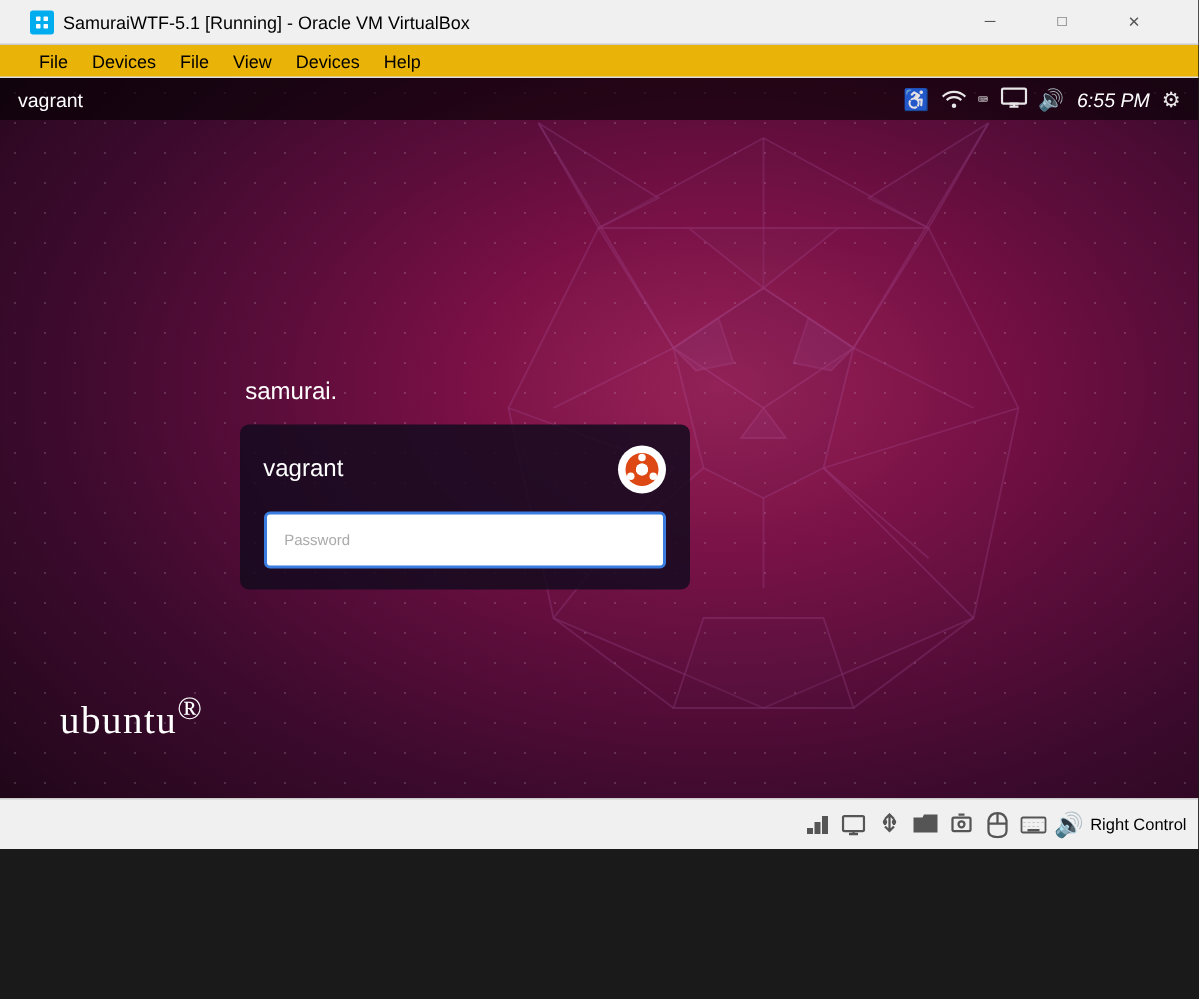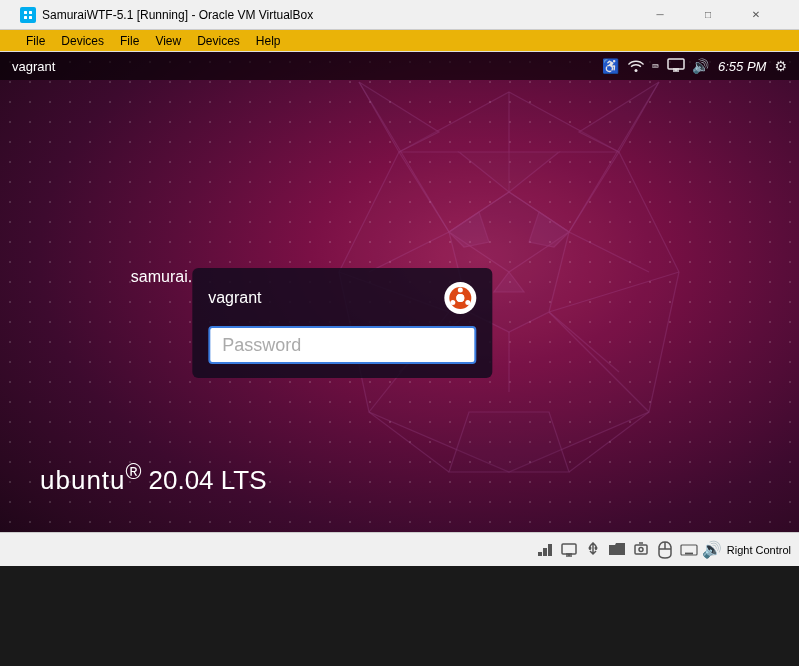--- a/index.html
+++ b/index.html
@@ -143,21 +143,21 @@
       background-size: 20px 20px;
     }
 
     
     #login-panel {
       position: absolute;
       top: 50%;
       left: 50%;
       transform: translate(-50%, -50%);
       display: flex;
-      flex-direction: row;
+      flex-direction: column;
       align-items: center;
       gap: 0;
       z-index: 20;
       margin-top: 14px;
       margin-left: -90px;
     }
     #username-label {
       color: #fff;
       font-size: 16px;
       font-weight: 300;
@@ -214,37 +214,38 @@
       position: absolute;
     }
 
     #password-input {
       width: 100%;
       height: 38px;
       background: #fff;
       border: 2px solid #3a7cdf;
       border-radius: 4px;
       padding: 0 12px;
-      font-size: 18px;
+      font-size: 10px;
       color: #555;
       outline: none;
     }
     #password-input::placeholder {
       color: #aaa;
     }
 
     
     #ubuntu-branding {
       position: absolute;
       bottom: 70px;
       left: 40px;
       display: flex;
-      align-items: flex-end;
+      align-items: flex-start;
       gap: 6px;
       z-index: 10;
+      font-family: Liberation Serif, serif;
     }
     #ubuntu-text {
       color: #fff;
       font-size: 26px;
       font-weight: 300;
       letter-spacing: 1px;
     }
     #ubuntu-version {
       color: #fff;
       font-size: 26px;
@@ -416,21 +417,20 @@
           </div>
         </div>
         <input type="password" id="password-input" placeholder="Password" style="">
       </div>
     </div>
 
     <div id="ubuntu-branding">
       <span id="ubuntu-text">
         <span>ubuntu</span><sup>®</sup>
       </span>
-      <span id="ubuntu-version">20.04 LTS</span>
     </div>
 
   </div>
 
   <div id="taskbar">
 
     <div class="taskbar-icon" title="Network">
       <svg width="16" height="16" viewBox="0 0 16 16">
         <rect x="1" y="10" width="4" height="4" fill="#555"></rect>
         <rect x="6" y="6" width="4" height="8" fill="#555"></rect>

